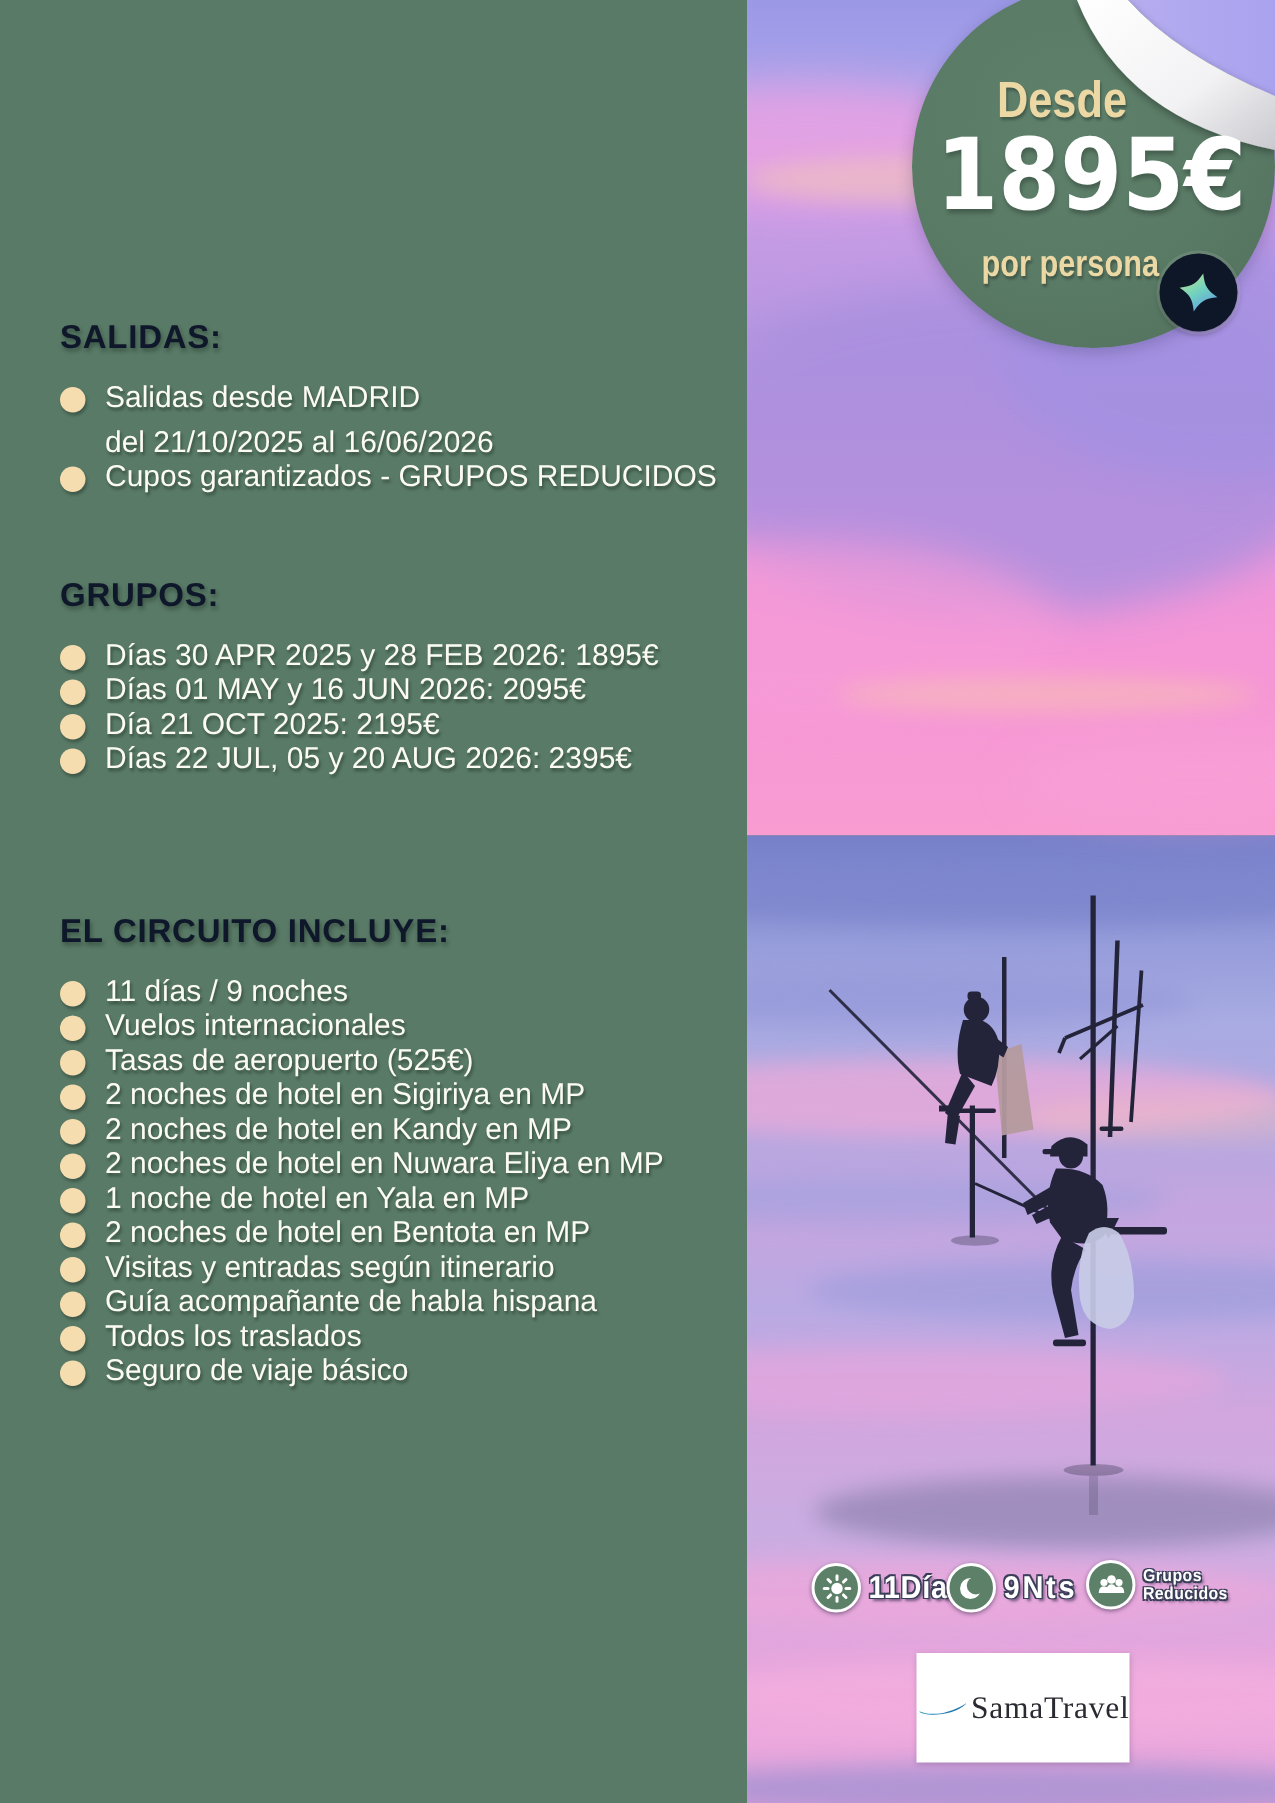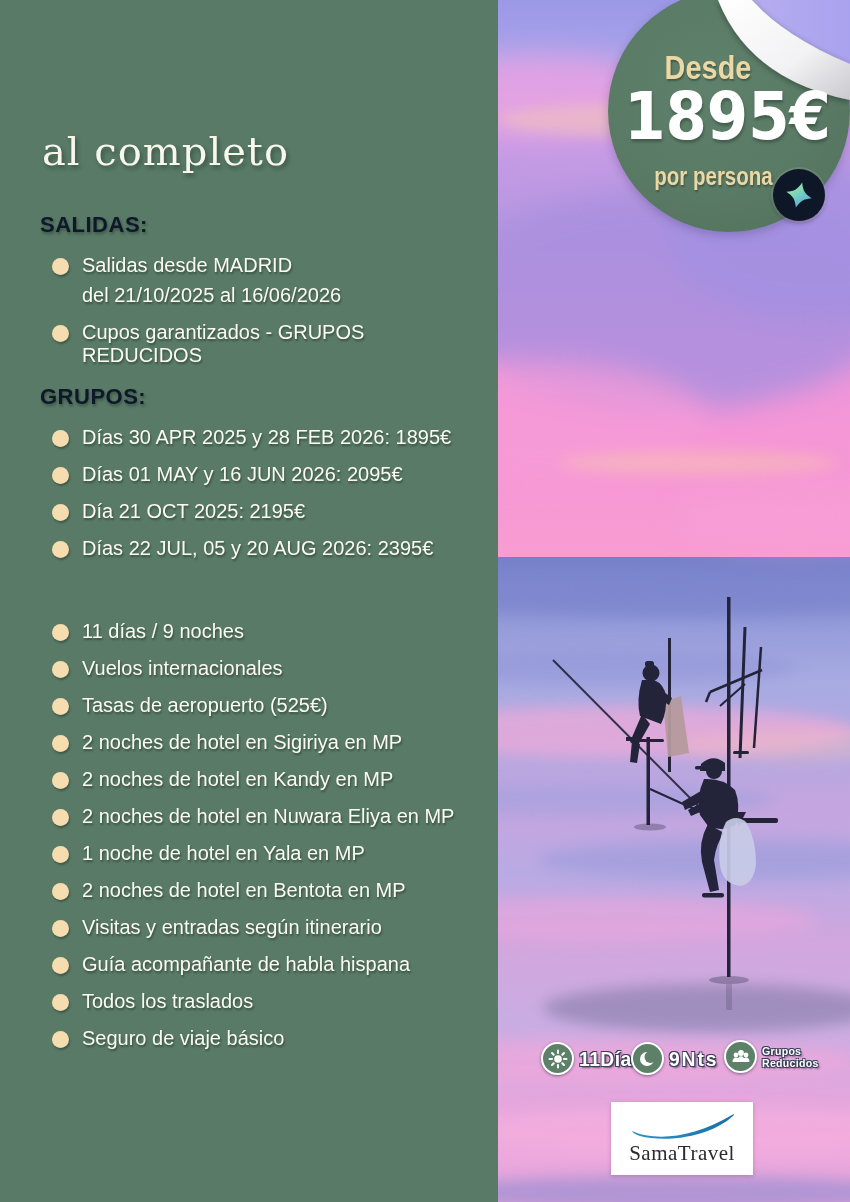--- a/index.html
+++ b/index.html
@@ -22,21 +22,21 @@
     text-shadow:2px 3px 4px rgba(20,30,22,.4);
   }
   .section{ position:absolute; left:40px; width:452px; }
   #sec-salidas{ top:212px; }
   #sec-precios{ top:384px; }
   #sec-circuito{ top:608px; }
   .sec-heading{
     font-size:22px; font-weight:700; color:#0f172a; letter-spacing:.5px;
     text-shadow:1px 2px 3px rgba(20,30,22,.4); margin:0 0 16px 0;
   }
-  ul.items{ list-style:none; margin:12px; padding:0; display:flex; flex-direction:column; gap:14px; }
+  ul.items{ list-style:none; margin:0; padding:0; display:flex; flex-direction:column; }
   li.item{ display:flex; gap:13px; color:#fcfbf3; font-size:20px; }
   li.item .bullet{
     flex:0 0 auto; width:17px; height:17px; border-radius:50%;
     background:#f6ddb0; margin-top:4px;
     box-shadow:1px 2px 2px rgba(20,30,22,.35);
   }
   li.item .lines{ display:block; }
   li.item .line{ line-height:23px; text-shadow:1px 2px 2px rgba(20,30,22,.45); }
   li.item .line + .line{ margin-top:7px; }
 
@@ -94,21 +94,21 @@
     text-shadow:-1px -1px 0 #3a3f58, 1px -1px 0 #3a3f58, -1px 1px 0 #3a3f58,
                 1px 1px 0 #3a3f58, 2px 2px 2px rgba(20,20,50,.55);
   }
   #fb-nights .flabel{ letter-spacing:2px; }
   #fb-groups .flabel{ font-size:11.5px; line-height:12px; width:64px; letter-spacing:.3px; }
 
   
   .logo-box{
     position:absolute; left:611px; top:1102px; width:142px; height:73px;
     background:#ffffff; box-shadow:0 1px 4px rgba(40,30,70,.25);
-    display:flex; flex-direction:column; align-items:center; justify-content:center; gap:2px;
+    display:flex; flex-direction:row; align-items:center; justify-content:center; gap:2px;
   }
   .logo-text{
     font-family:"Liberation Serif", serif; font-size:21px; color:#2a2a32; letter-spacing:.5px;
   }
 </style>
 </head>
 <body>
 
 <div id="page">
 
@@ -243,21 +243,20 @@
         <linearGradient id="starg" x1="0" y1="0" x2="1" y2="1">
           <stop offset="0" stop-color="#c6ec8a"></stop>
           <stop offset=".5" stop-color="#6fd0c0"></stop>
           <stop offset="1" stop-color="#5f8df0"></stop>
         </linearGradient>
       </defs>
       <path d="M0,-13 C3,-5 5,-3 13,0 C5,3 3,5 0,13 C-3,5 -5,3 -13,0 C-5,-3 -3,-5 0,-13 Z" fill="url(#starg)" transform="rotate(14)"></path>
     </svg>
   </div>
 
-  <div class="subtitle">al completo</div>
 
   <div class="section" id="sec-salidas">
     <h2 class="sec-heading">SALIDAS:</h2>
     <ul class="items">
 
         <li class="item">
           <span class="bullet"></span>
           <span class="lines">
             <div class="line">Salidas desde MADRID</div>
             <div class="line">del 21/10/2025 al 16/06/2026</div>
@@ -302,20 +301,21 @@
         <li class="item">
           <span class="bullet"></span>
           <span class="lines">
             <div class="line">Días 22 JUL, 05 y 20 AUG 2026: 2395€</div>
           </span>
         </li>
       </ul>
   </div>
 
   <div class="section" id="sec-circuito">
+    <h2 class="sec-heading">EL CIRCUITO INCLUYE:</h2>
     <ul class="items">
 
         <li class="item">
           <span class="bullet"></span>
           <span class="lines">
             <div class="line">11 días / 9 noches</div>
           </span>
         </li>
 
         <li class="item">

